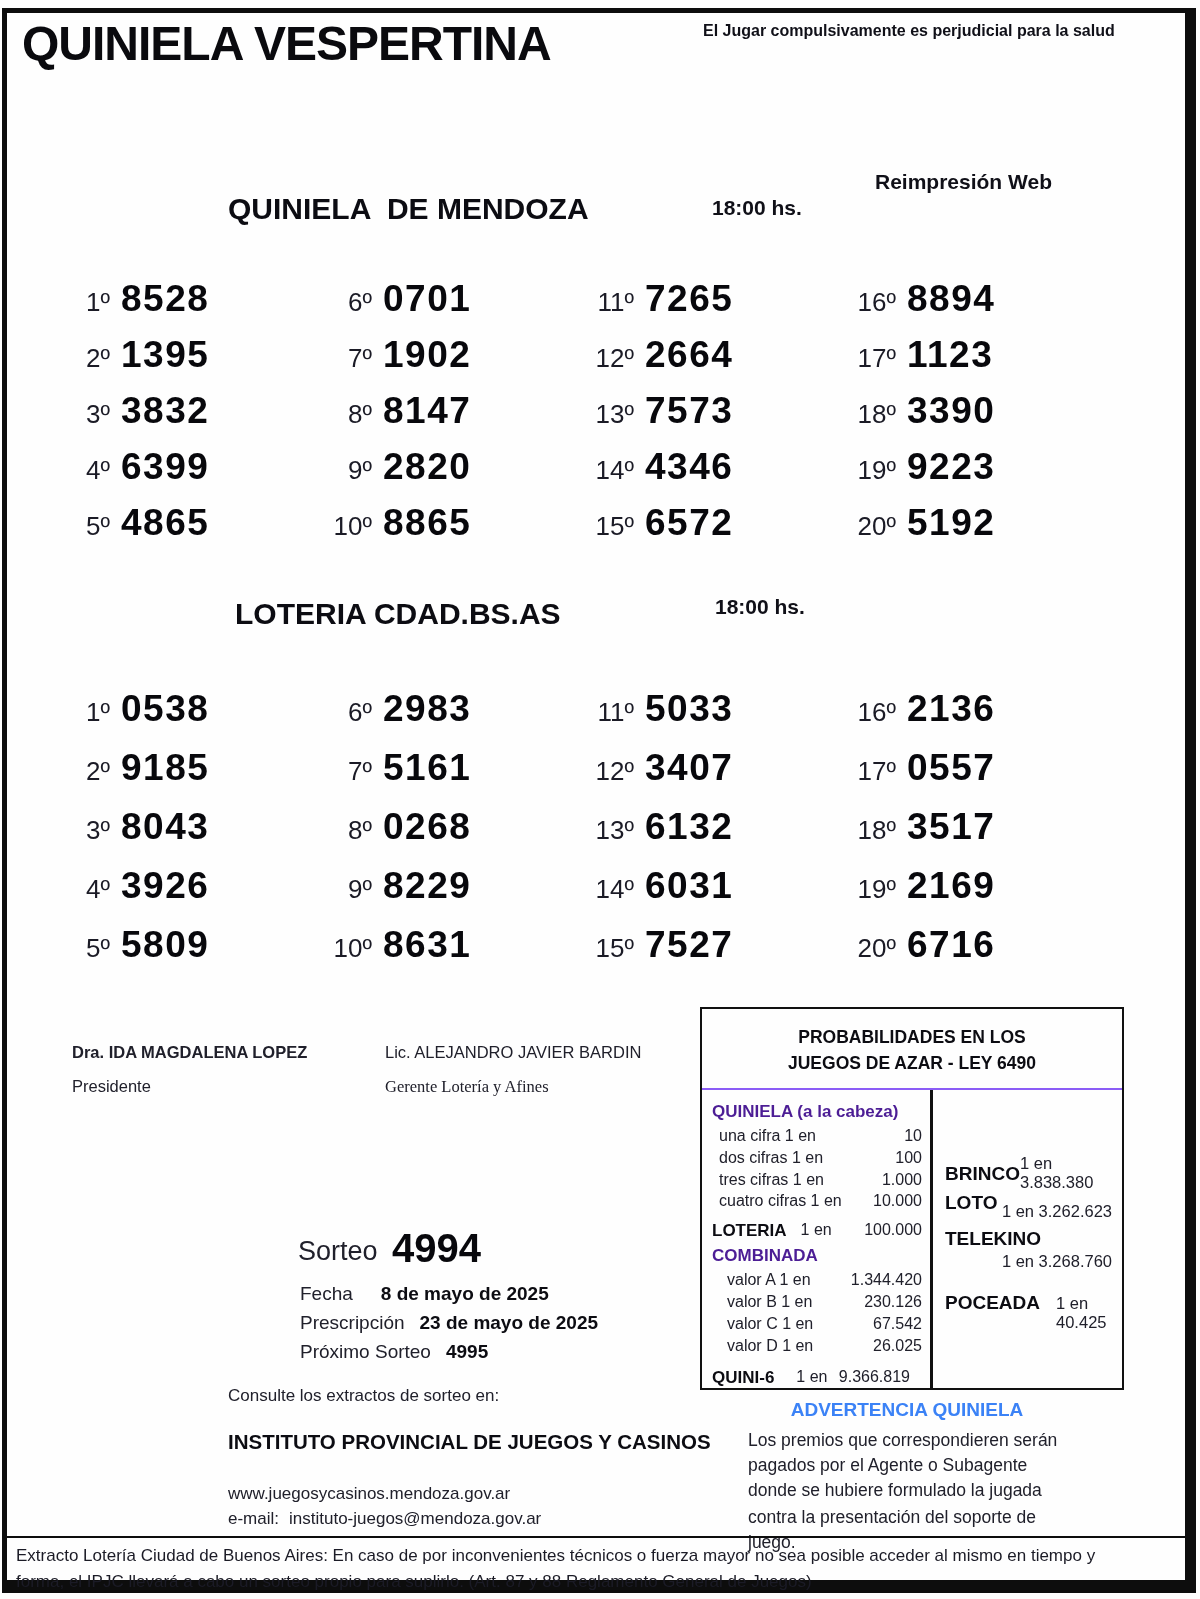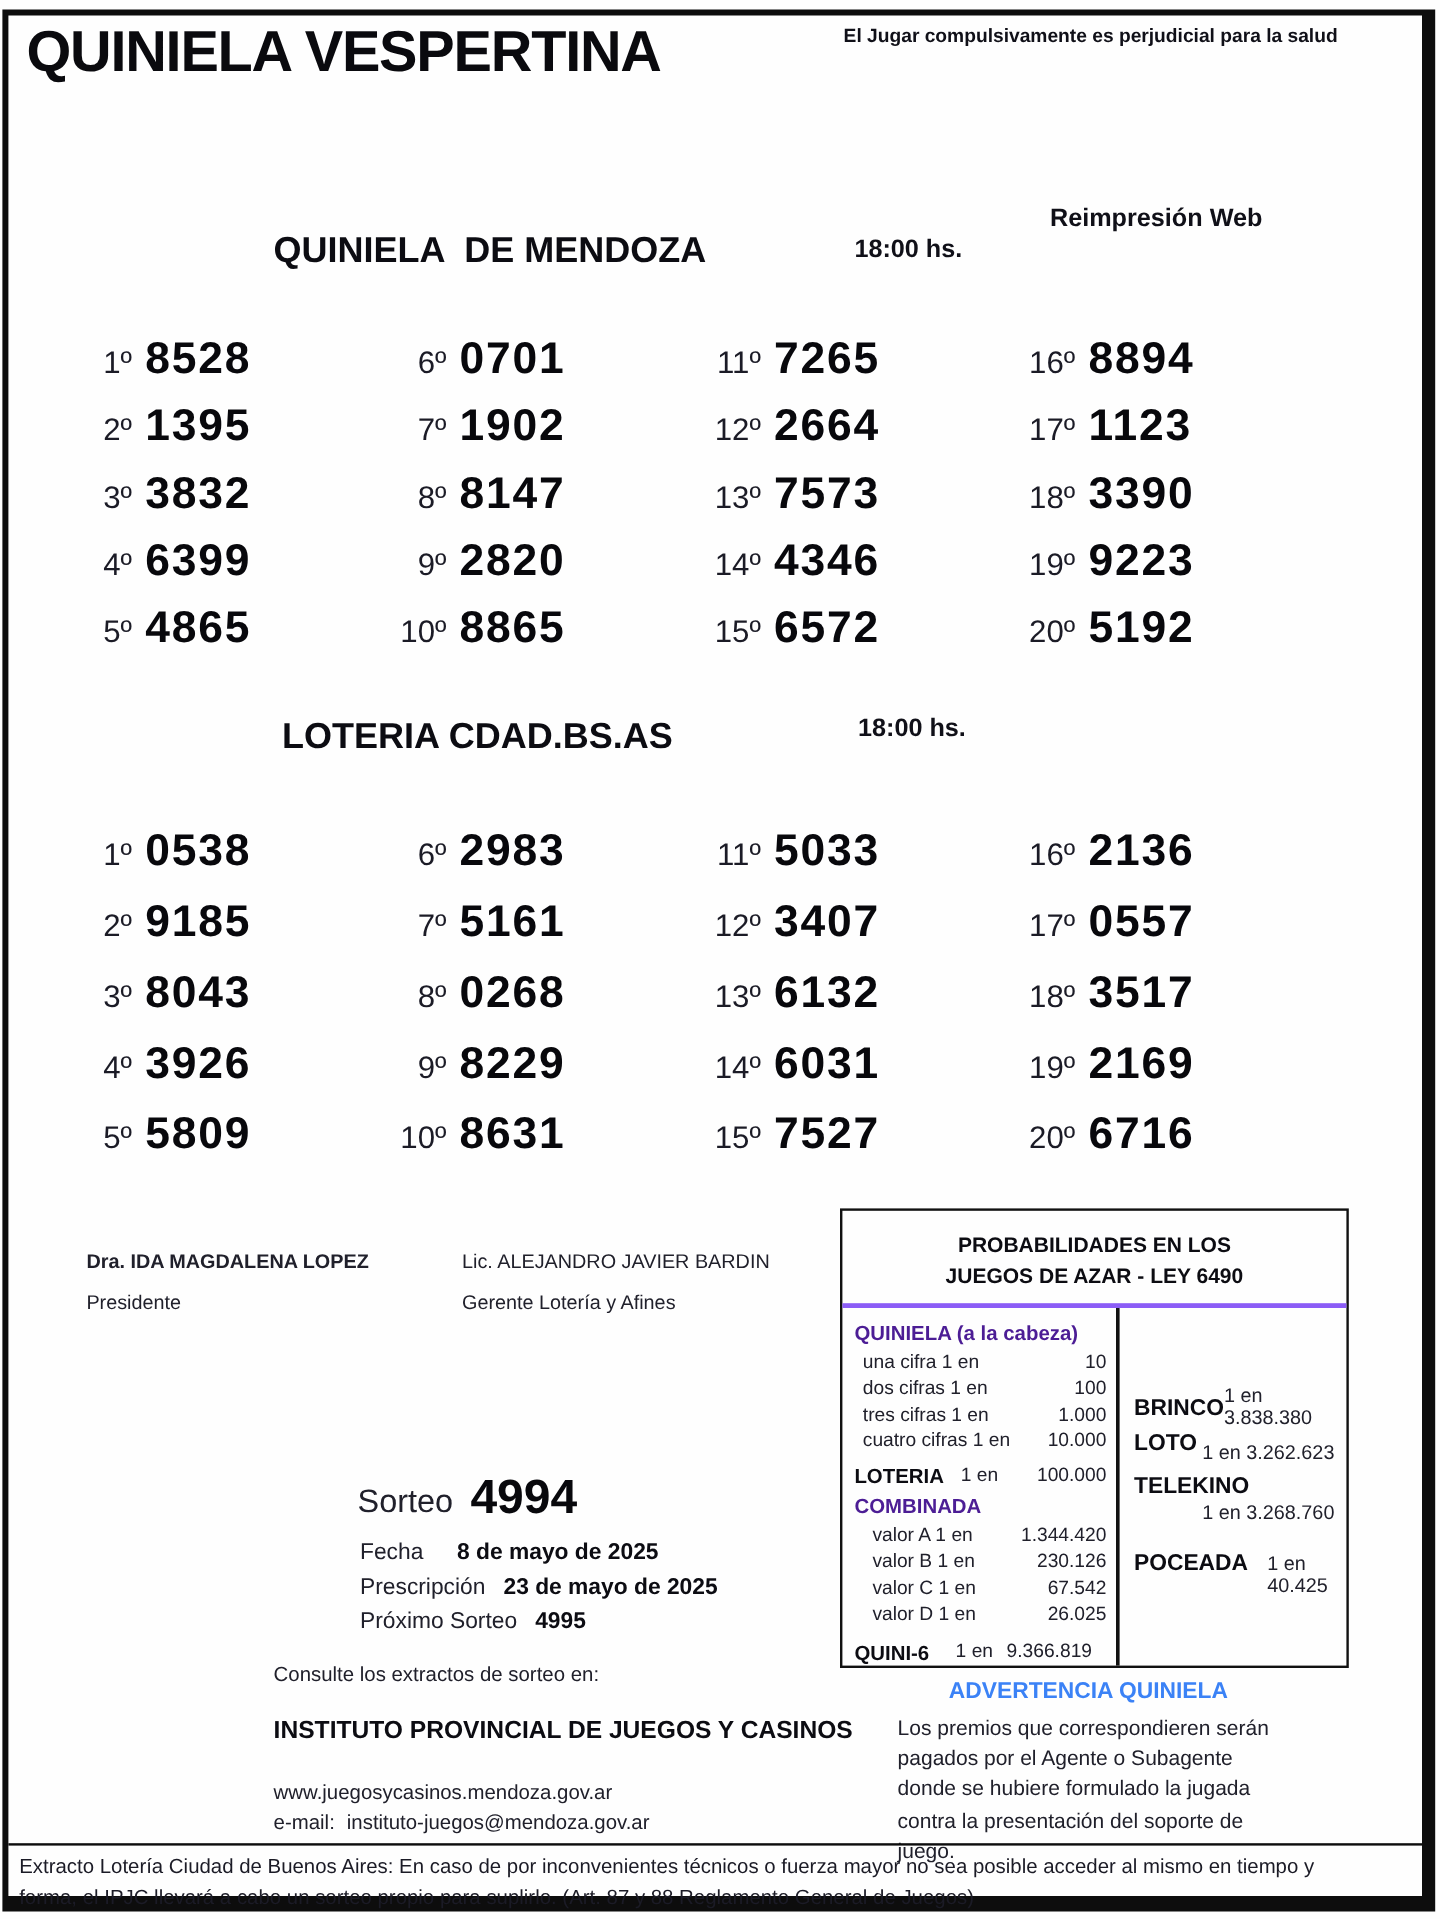--- a/index.html
+++ b/index.html
@@ -31,21 +31,21 @@
 
   .sig { font-size:16.5px; color:#20202b; }
 
   .sorteo-label { left:298px; top:1236px; font-size:27px; color:#20202b; }
   .sorteo-number { left:392px; top:1226px; font-size:40px; font-weight:bold; color:#08080c; }
   .sorteo-row { position:absolute; left:300px; display:flex; gap:15px; font-size:19px; color:#20202b; }
   .sorteo-row .v { font-weight:bold; color:#0c0c12; }
 
   .prob-box { left:700px; top:1007px; width:424px; height:383px; border:2px solid #111; }
   .prob-header {
-    height:81px; border-bottom:4px solid #8b5cf6; text-align:center; padding-top:15px;
+    height:81px; border-bottom:2px solid #8b5cf6; text-align:center; padding-top:15px;
     font-size:17.5px; font-weight:bold; line-height:26px; color:#0c0c12;
   }
   .prob-body { display:flex; height:298px; }
   .prob-left { width:231px; border-right:3px solid #111; padding:12px 6px 0 10px; }
   .prob-right { flex:1; padding:64px 8px 0 12px; }
   .pq-heading { font-size:17px; font-weight:bold; color:#4c1d95; margin-bottom:3px; }
   .p-row { display:flex; font-size:16px; line-height:21.8px; color:#20202b; }
   .p-row .val { margin-left:auto; padding-right:2px; }
   .indent1 { padding-left:7px; }
   .indent2 { padding-left:15px; }
@@ -296,21 +296,21 @@
 
       <div class="result-cell">
         <span class="result-pos">20º</span>
         <span class="result-num">6716</span>
       </div>
     </div>
 
   <div class="abs sig" style="left:72px; top:1043px;font-weight:bold;">Dra. IDA MAGDALENA LOPEZ</div>
   <div class="abs sig" style="left:72px; top:1077px;">Presidente</div>
   <div class="abs sig" style="left:385px; top:1043px;">Lic. ALEJANDRO JAVIER BARDIN</div>
-  <div class="abs sig" style="left:385px; top:1077px;">Gerente Lotería y Afines</div>
+  <div class="abs sig" style="left:385px; top:1077px;font-family:Liberation Serif, serif;">Gerente Lotería y Afines</div>
 
   <div class="abs sorteo-label">Sorteo</div>
   <div class="abs sorteo-number">4994</div>
   <div class="sorteo-row" style="top:1283px;gap:28px;">
     <span class="lbl">Fecha</span>
     <span class="v">8 de mayo de 2025</span>
   </div>
   <div class="sorteo-row" style="top:1312px;">
     <span class="lbl">Prescripción</span>
     <span class="v">23 de mayo de 2025</span>

